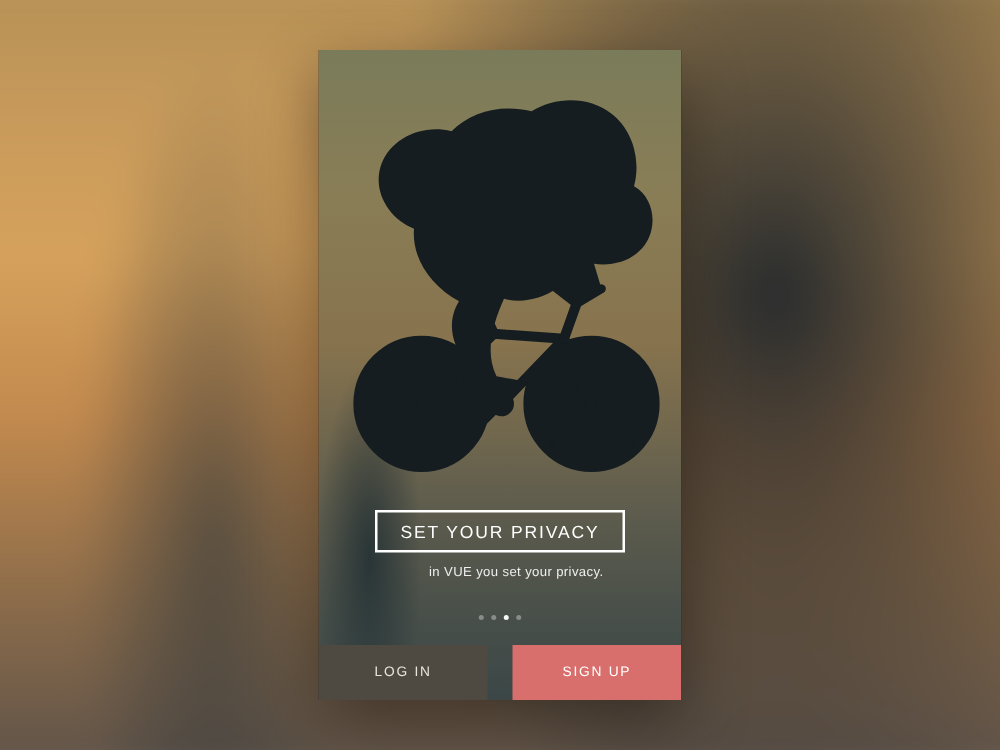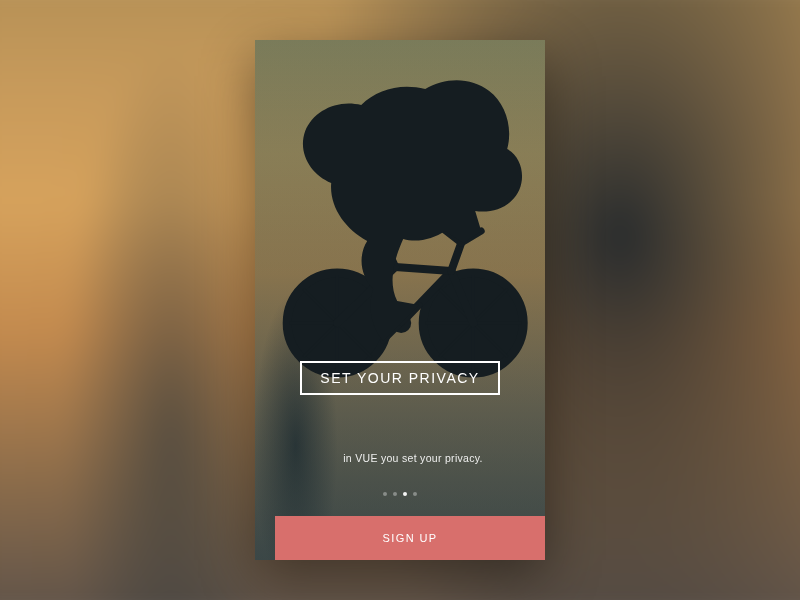--- a/index.html
+++ b/index.html
@@ -38,21 +38,21 @@
   }
 
   
   .silhouette { position:absolute; left:50%; top:6%; width:260px; transform:translateX(-48%); }
   .silhouette svg { width:100%; height:auto; display:block; }
   .silhouette path, .silhouette circle { fill:#151d21; }
 
   .content {
     position: absolute; left: 0; right: 0; bottom: 96px;
     display: flex; flex-direction: column; align-items: center;
-    color: #fff; text-align: left; gap: 47px;
+    color: #fff; text-align: left;
   }
   .headline-box {
     border: 2px solid #fff;
     padding: 7px 18px;
     font-size: 14px; letter-spacing: 1.5px; font-weight: 500;
   }
   .subtitle {
     margin-top: 10px;
     font-size: 10.5px; font-weight: 300; letter-spacing: .3px;
     color: rgba(255,255,255,.9);
@@ -146,16 +146,17 @@
   </div>
 
   <div class="dots">
     <span class="dot"></span>
     <span class="dot"></span>
     <span class="dot active"></span>
     <span class="dot"></span>
   </div>
 
   <div class="button-row">
+    <button class="btn btn-login">LOG IN</button>
     <button class="btn btn-signup">SIGN UP</button>
   </div>
 
 </div>
 
 </body></html>

